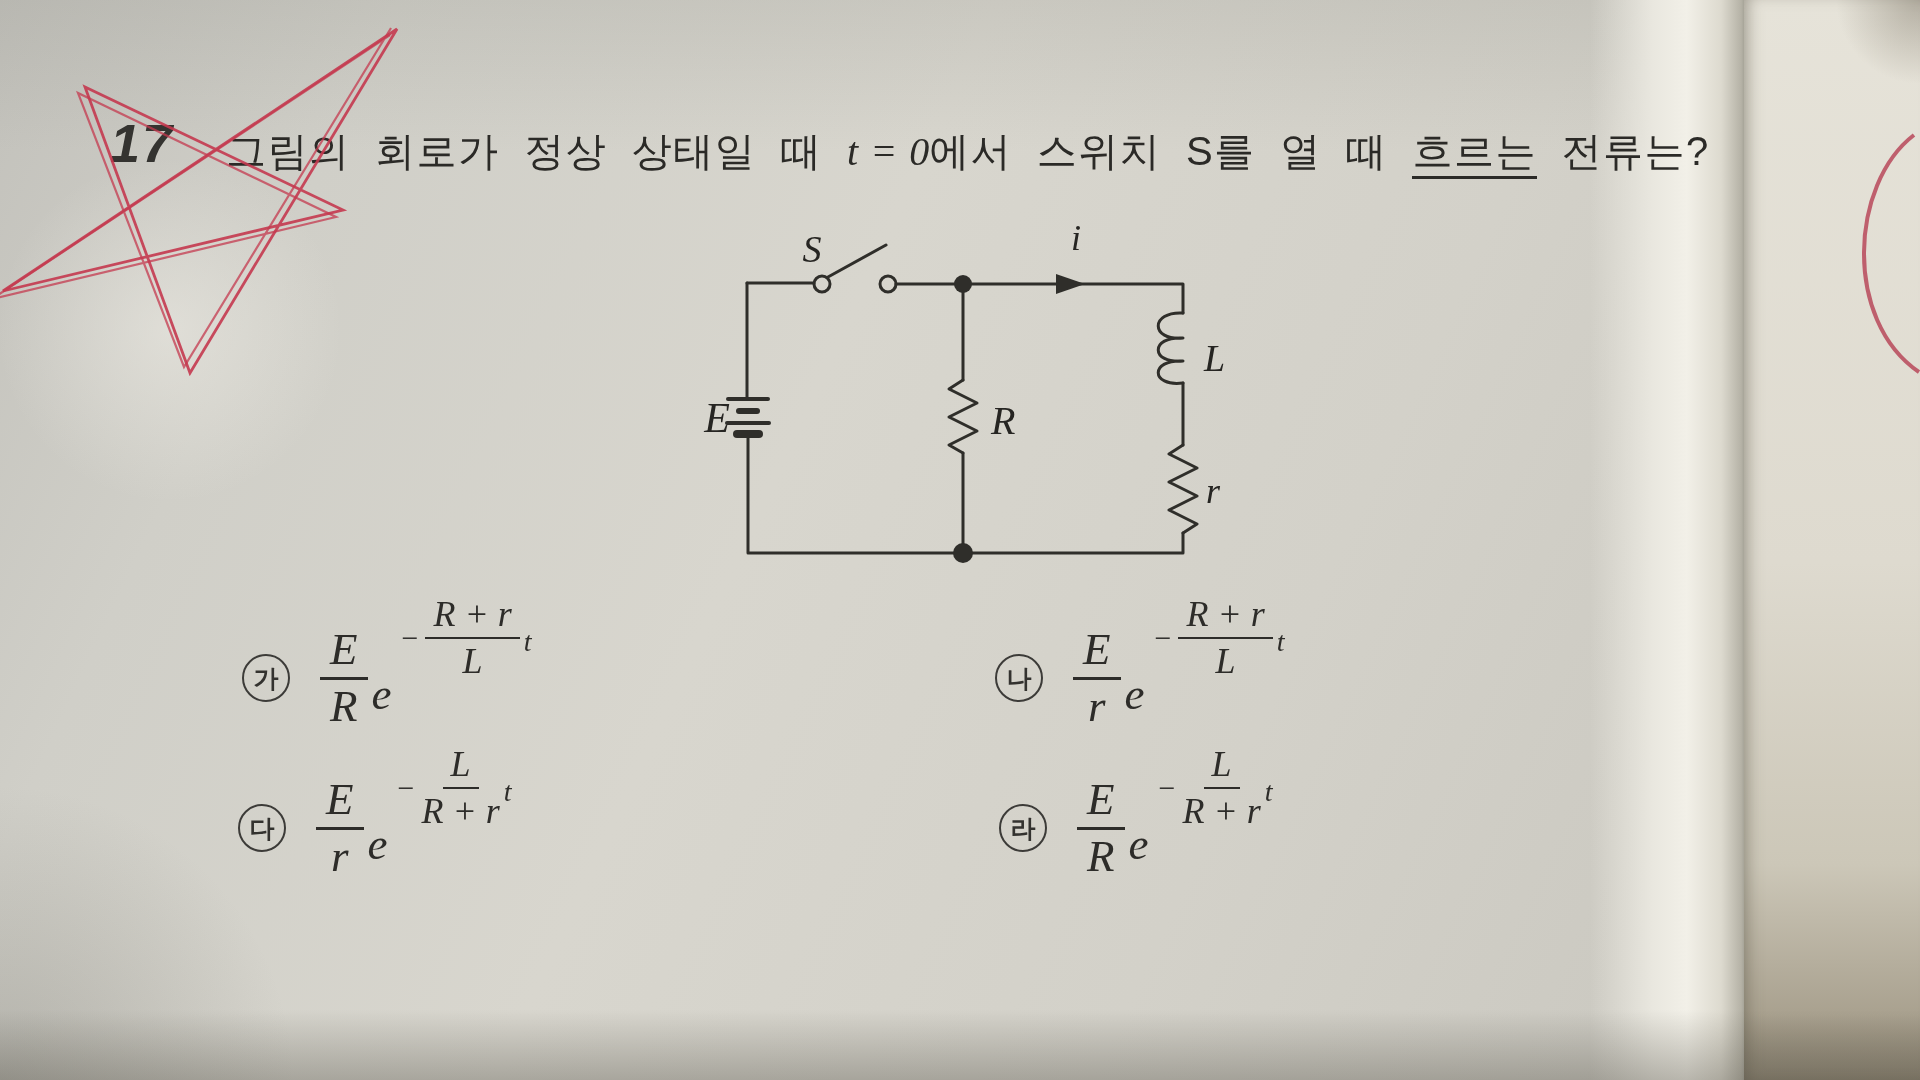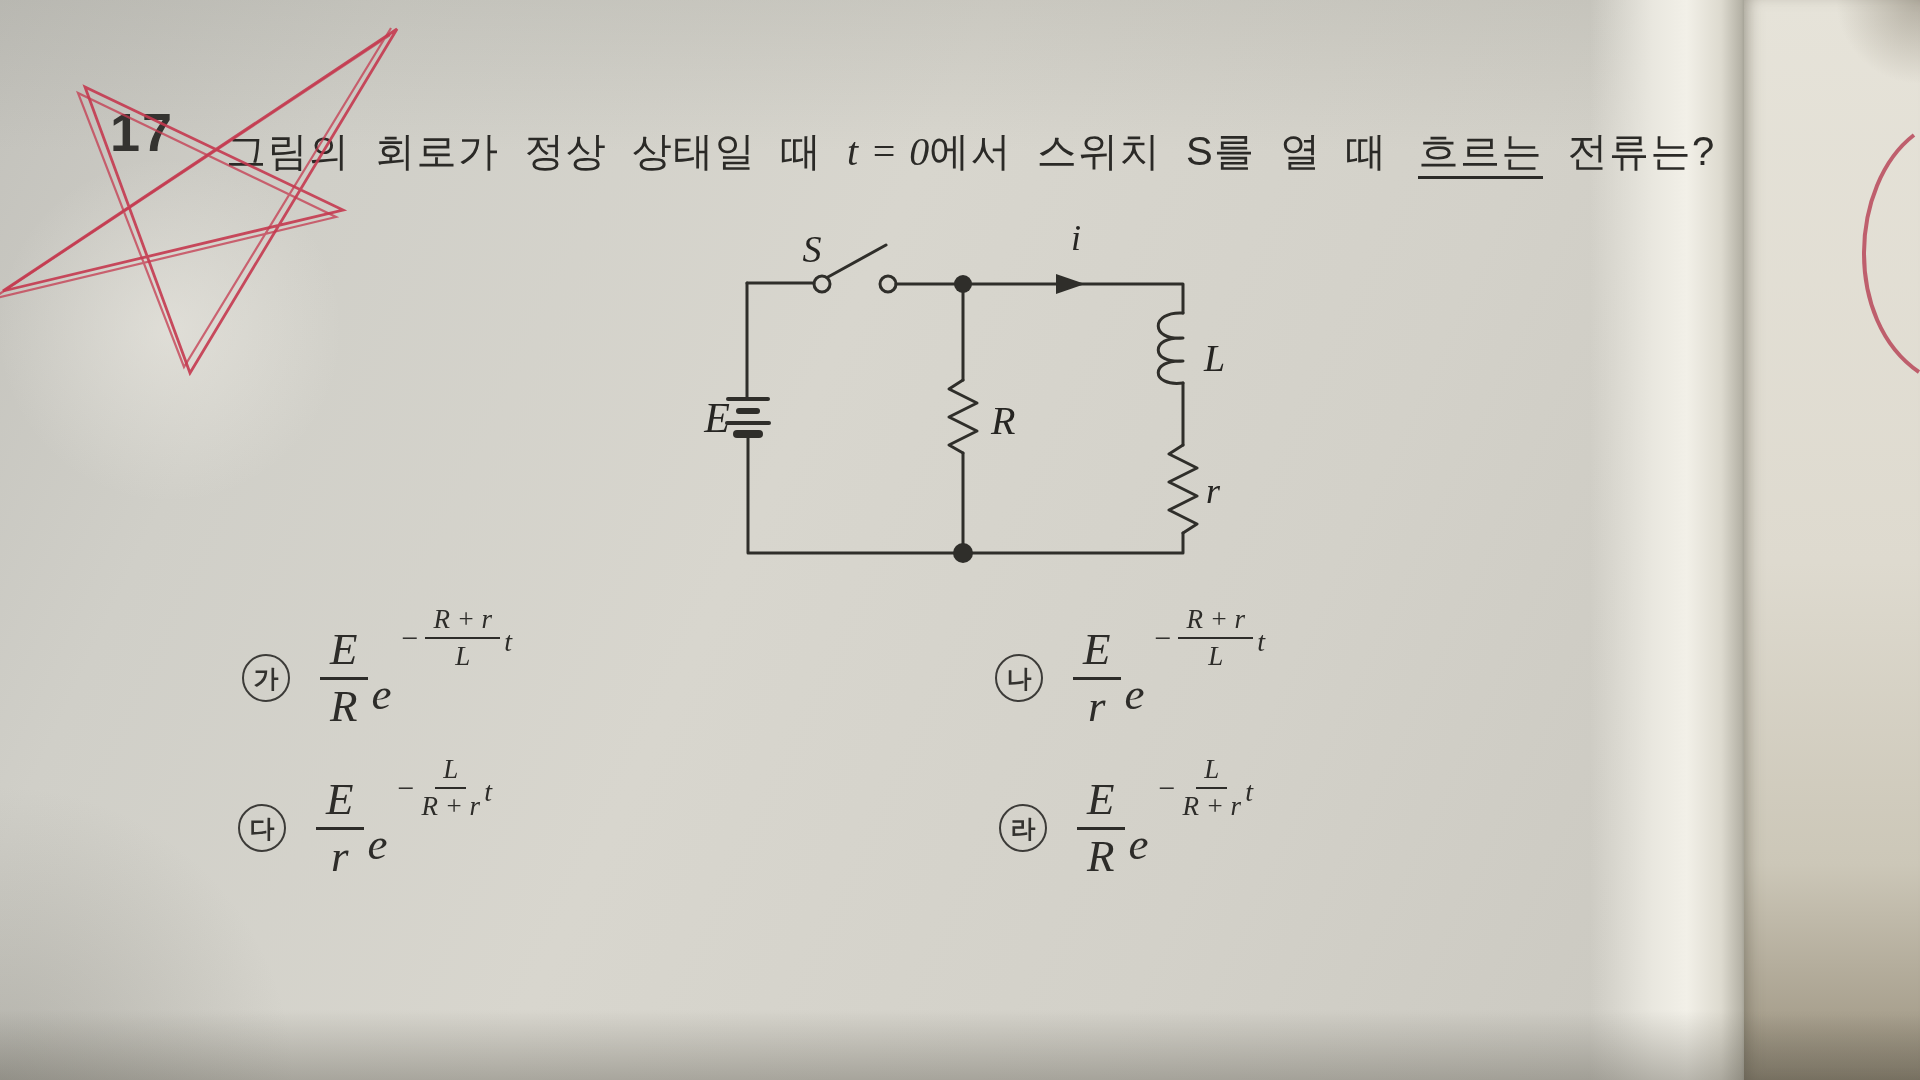--- a/index.html
+++ b/index.html
@@ -29,34 +29,34 @@
   }
   .page-under{
     position:absolute;left:1744px;top:0;width:176px;height:1080px;
     background:
       radial-gradient(circle 120px at 100% 0%, rgba(118,110,94,0.45), rgba(118,110,94,0) 70%),
       linear-gradient(180deg,#e6e3d9 0%,#dedacf 52%,#ccc7b8 80%,#a9a18f 94%,#8c8370 100%);
     box-shadow:inset 10px 0 16px -7px rgba(85,80,66,0.5);
   }
   
   .problem-number{
-    position:absolute;left:110px;top:101px;
-    font-size:54px;font-weight:bold;color:#343330;letter-spacing:2px;
+    position:absolute;left:110px;top:112px;
+    font-size:54px;font-weight:bold;color:#343330;letter-spacing:2px;font-style:italic;
   }
   .problem-title{
     position:absolute;left:226px;top:124px;width:1430px;
     font-size:40px;color:#2b2a27;font-weight:500;
     letter-spacing:1.5px;word-spacing:12px;white-space:nowrap;
   }
   .title-math{
     font-family:"Liberation Serif","DejaVu Serif",serif;
     font-style:italic;letter-spacing:0;word-spacing:2px;margin-top:29px;
   }
   .title-underline{
-    border-bottom:3px solid #2b2a27;padding-bottom:3px;margin-left:6px;
+    border-bottom:3px solid #2b2a27;padding-bottom:3px;
   }
   
   .choice{
     position:absolute;display:flex;align-items:center;height:112px;
     color:#2d2c29;
   }
   .bullet{
     width:44px;height:44px;border:2.5px solid #3c3b38;border-radius:50%;
     display:flex;align-items:center;justify-content:center;
     font-size:25px;font-weight:600;margin-right:30px;flex:none;color:#33322f;
@@ -69,21 +69,21 @@
   .frac-main .nm{padding:0 10px 3px;border-bottom:3px solid #2d2c29;}
   .frac-main .dn{padding-top:3px;}
   .e-sym{
     font-family:"Liberation Serif","DejaVu Serif",serif;font-style:italic;
     font-size:45px;position:relative;top:16px;margin-left:4px;
   }
   .sup{
     display:flex;align-items:center;position:relative;top:-40px;margin-left:10px;
   }
   .minus{font-size:30px;margin-right:7px;font-family:"Liberation Serif","DejaVu Serif",serif;}
-  .frac-small{font-size:27px;line-height:1.15;}
+  .frac-small{font-size:36px;line-height:1.15;}
   .frac-small .nm{padding:0 8px 2px;border-bottom:2px solid #2d2c29;}
   .frac-small .dn{padding-top:2px;}
   .t-sym{
     font-family:"Liberation Serif","DejaVu Serif",serif;font-style:italic;
     font-size:28px;margin-left:4px;position:relative;top:4px;
   }
   
   .overlay{
     position:absolute;left:0;top:0;width:1920px;height:1080px;
     z-index:5;pointer-events:none;

